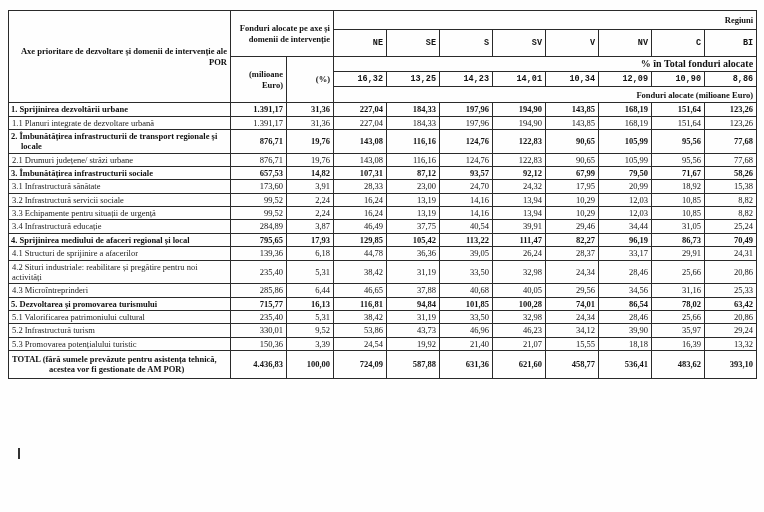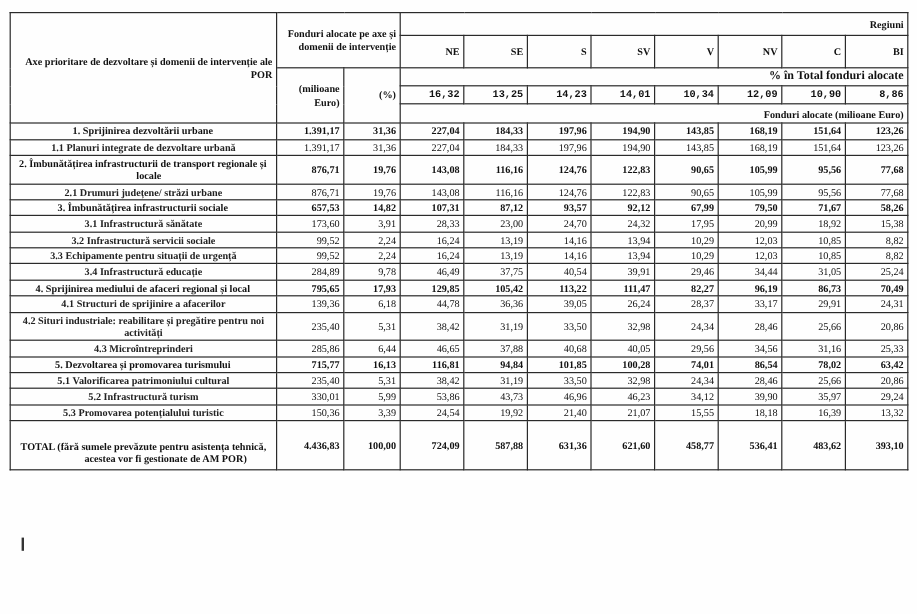--- a/index.html
+++ b/index.html
@@ -2,28 +2,28 @@
 <html><head>
 <meta charset="utf-8">
 <style>
   html,body{margin:0;padding:0;background:#ffffff;}
   .page{position:relative;width:764px;height:512px;background:#fefefe;overflow:hidden;
         font-family:"Liberation Serif", serif;color:#111;}
   table.por{position:absolute;left:8px;top:10px;width:748px;border-collapse:collapse;table-layout:fixed;}
   .por th,.por td{border:1px solid #2a2a2a;font-size:8.5px;line-height:1.22;padding:1px 3px;
         overflow:hidden;vertical-align:middle;}
   .por thead th{text-align:right;font-weight:bold;}
-  .por td.label{text-align:center;vertical-align:top;}
+  .por td.label{text-align:left;vertical-align:top;}
   .por td.num{text-align:right;font-variant-numeric:tabular-nums;white-space:nowrap;}
   .por tr.bold td{font-weight:bold;}
   .por td.hang{padding-left:12px;text-indent:-10px;}
-  .por td.sub{color:#222;font-weight:bold;}
-  .por td.totalcell{padding-left:40px;text-indent:-37px;padding-top:16px;padding-bottom:3px;}
+  .por td.sub{color:#222;font-weight:normal;}
+  .por td.totalcell{padding-left:40px;text-indent:-37px;padding-top:3px;padding-bottom:3px;}
   th.h-regions{height:16px;}
-  th.h-region-name{height:24px;}
+  th.h-region-name{height:24px;font-family:Liberation Mono, monospace;}
   th.h-pct-label{height:11px;font-size:10px;}
   th.h-region-pct{height:12px;font-family:Liberation Mono, monospace;}
   th.h-funds-alloc{height:13px;font-family:Liberation Serif, serif;}
   th.h-axis{width:222px;}
   .caret{position:absolute;left:18px;top:448px;width:2px;height:11px;background:#333;}
 </style>
 </head>
 <body>
 
 <div class="page">
@@ -178,21 +178,21 @@
           <td class="num">14,16</td>
           <td class="num">13,94</td>
           <td class="num">10,29</td>
           <td class="num">12,03</td>
           <td class="num">10,85</td>
           <td class="num">8,82</td>
         </tr>
         <tr>
           <td class="label sub">3.4  Infrastructură educație</td>
           <td class="num">284,89</td>
-          <td class="num">9,78</td>
+          <td class="num">3,87</td>
           <td class="num">46,49</td>
           <td class="num">37,75</td>
           <td class="num">40,54</td>
           <td class="num">39,91</td>
           <td class="num">29,46</td>
           <td class="num">34,44</td>
           <td class="num">31,05</td>
           <td class="num">25,24</td>
         </tr>
         <tr class="bold">
@@ -269,21 +269,21 @@
           <td class="num">33,50</td>
           <td class="num">32,98</td>
           <td class="num">24,34</td>
           <td class="num">28,46</td>
           <td class="num">25,66</td>
           <td class="num">20,86</td>
         </tr>
         <tr>
           <td class="label sub">5.2  Infrastructură turism</td>
           <td class="num">330,01</td>
-          <td class="num">5,99</td>
+          <td class="num">9,52</td>
           <td class="num">53,86</td>
           <td class="num">43,73</td>
           <td class="num">46,96</td>
           <td class="num">46,23</td>
           <td class="num">34,12</td>
           <td class="num">39,90</td>
           <td class="num">35,97</td>
           <td class="num">29,24</td>
         </tr>
         <tr>

